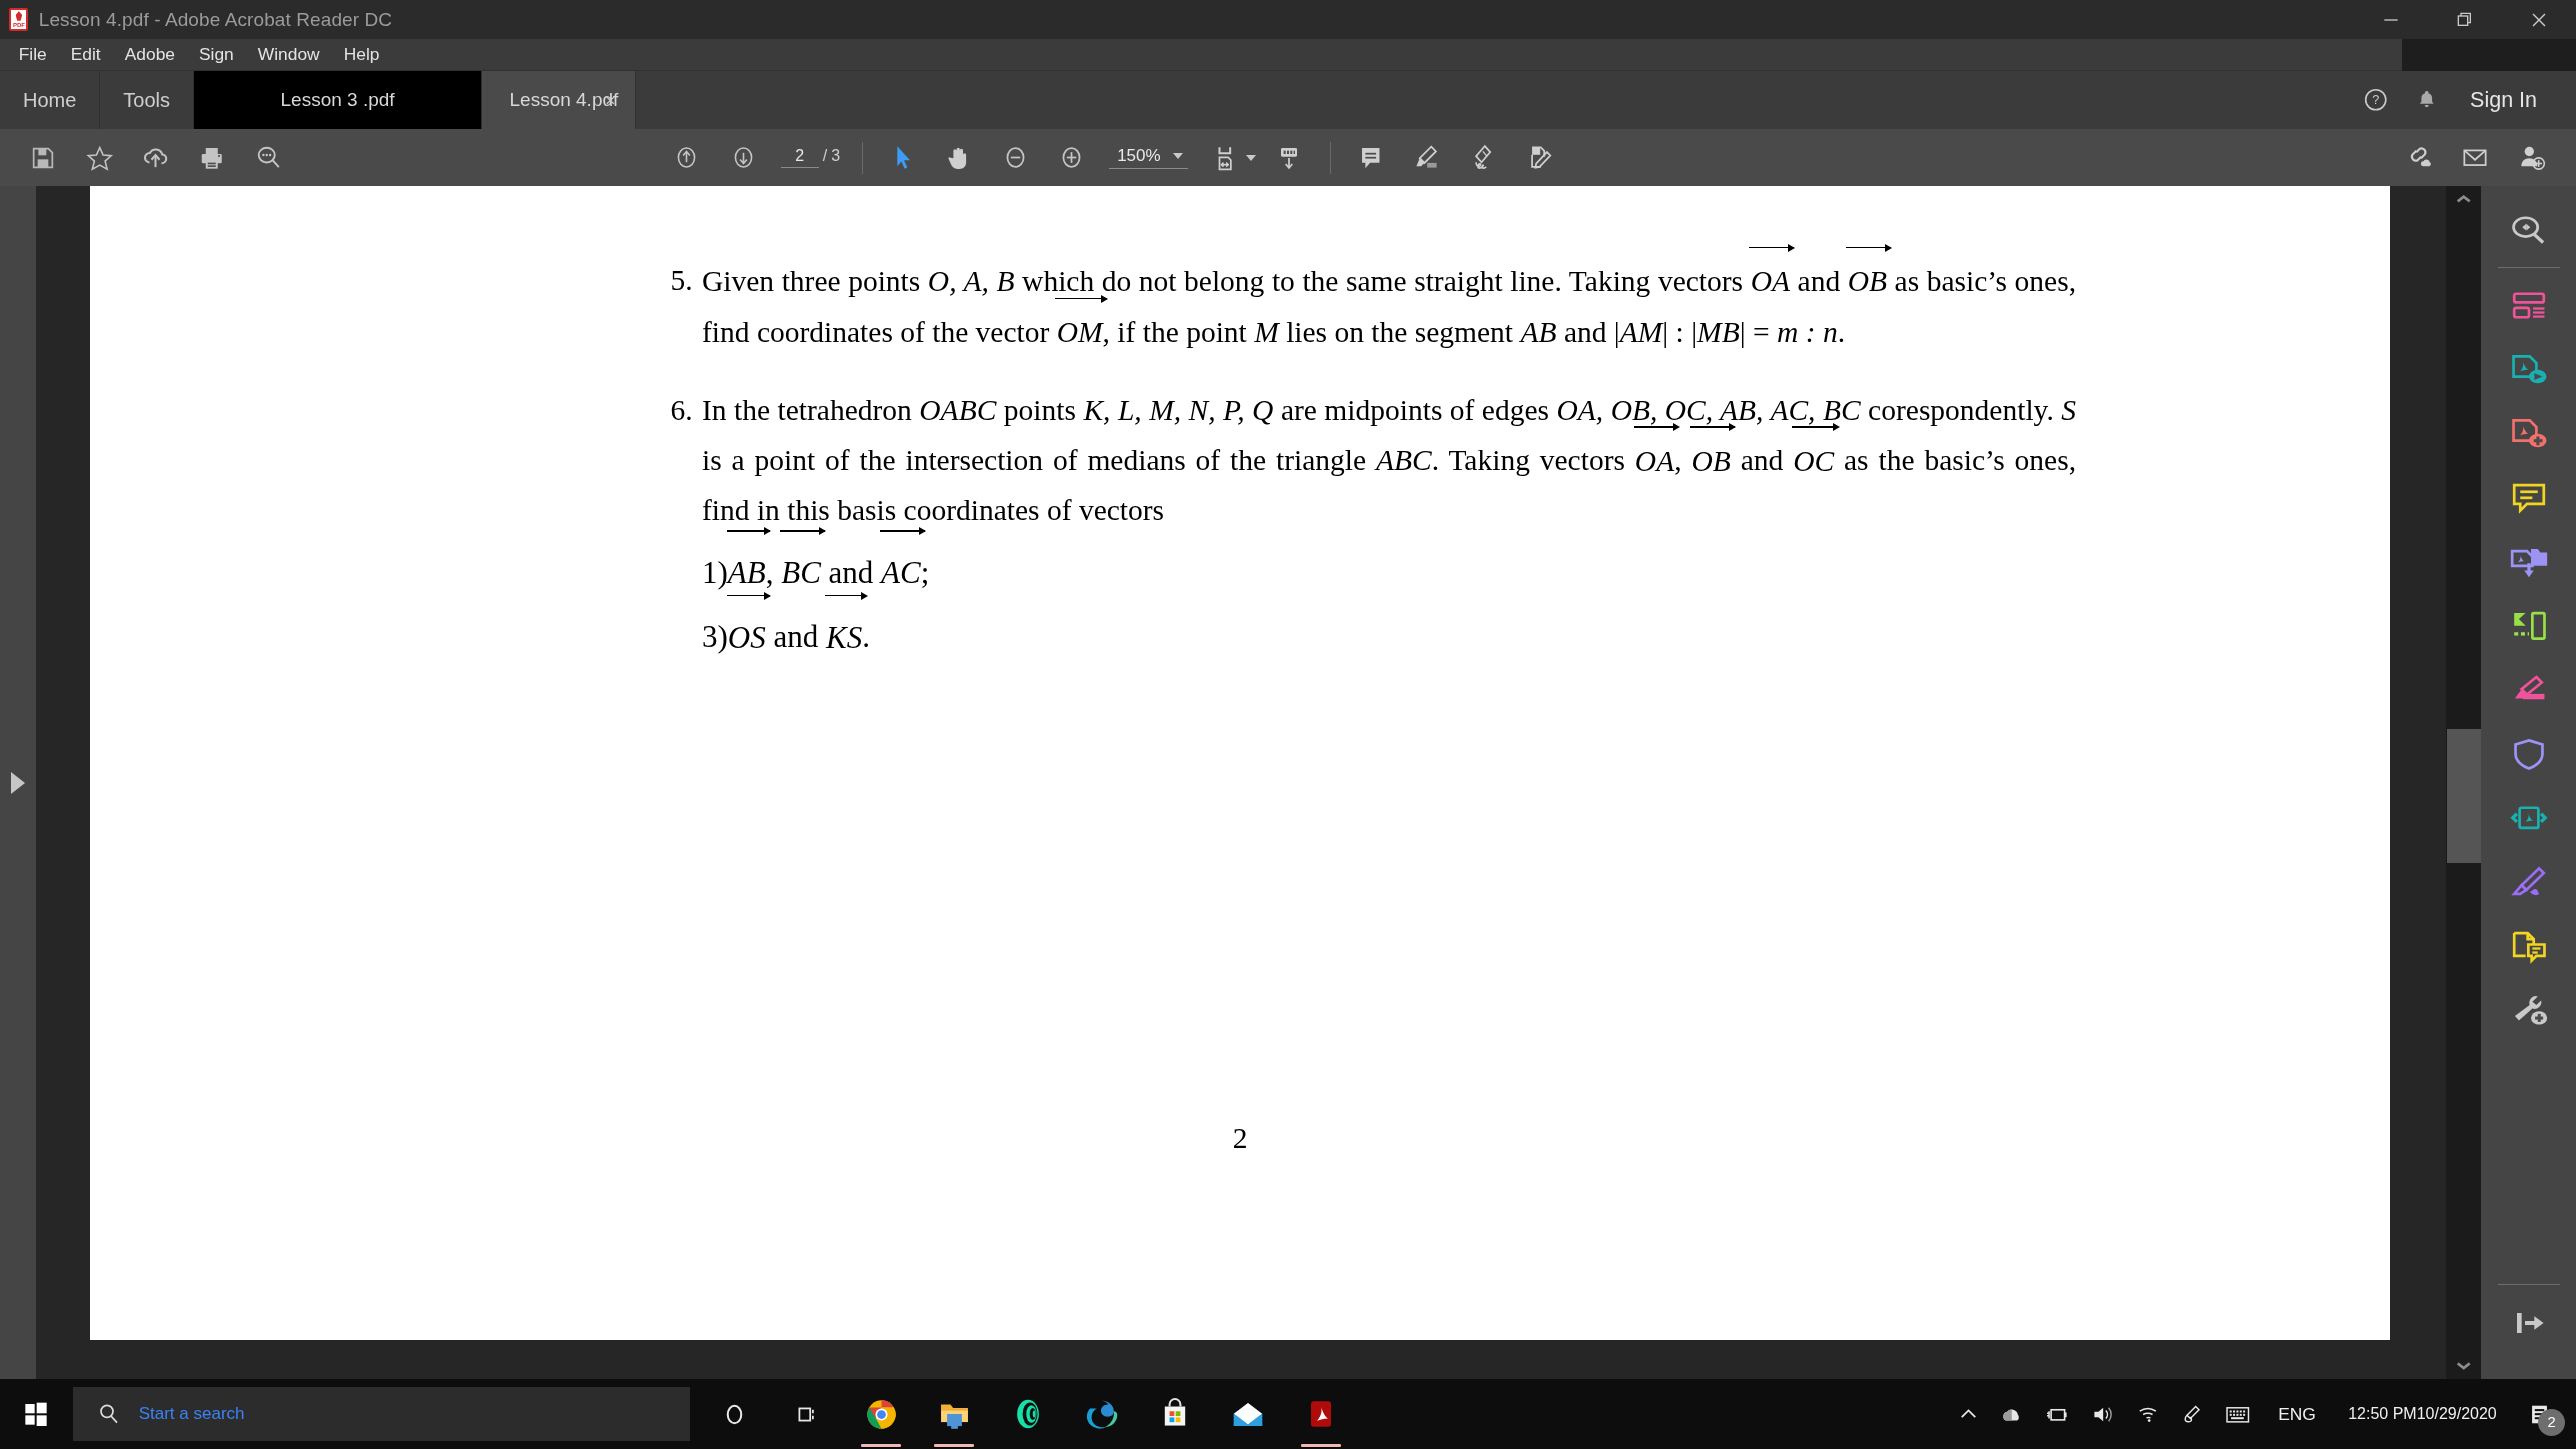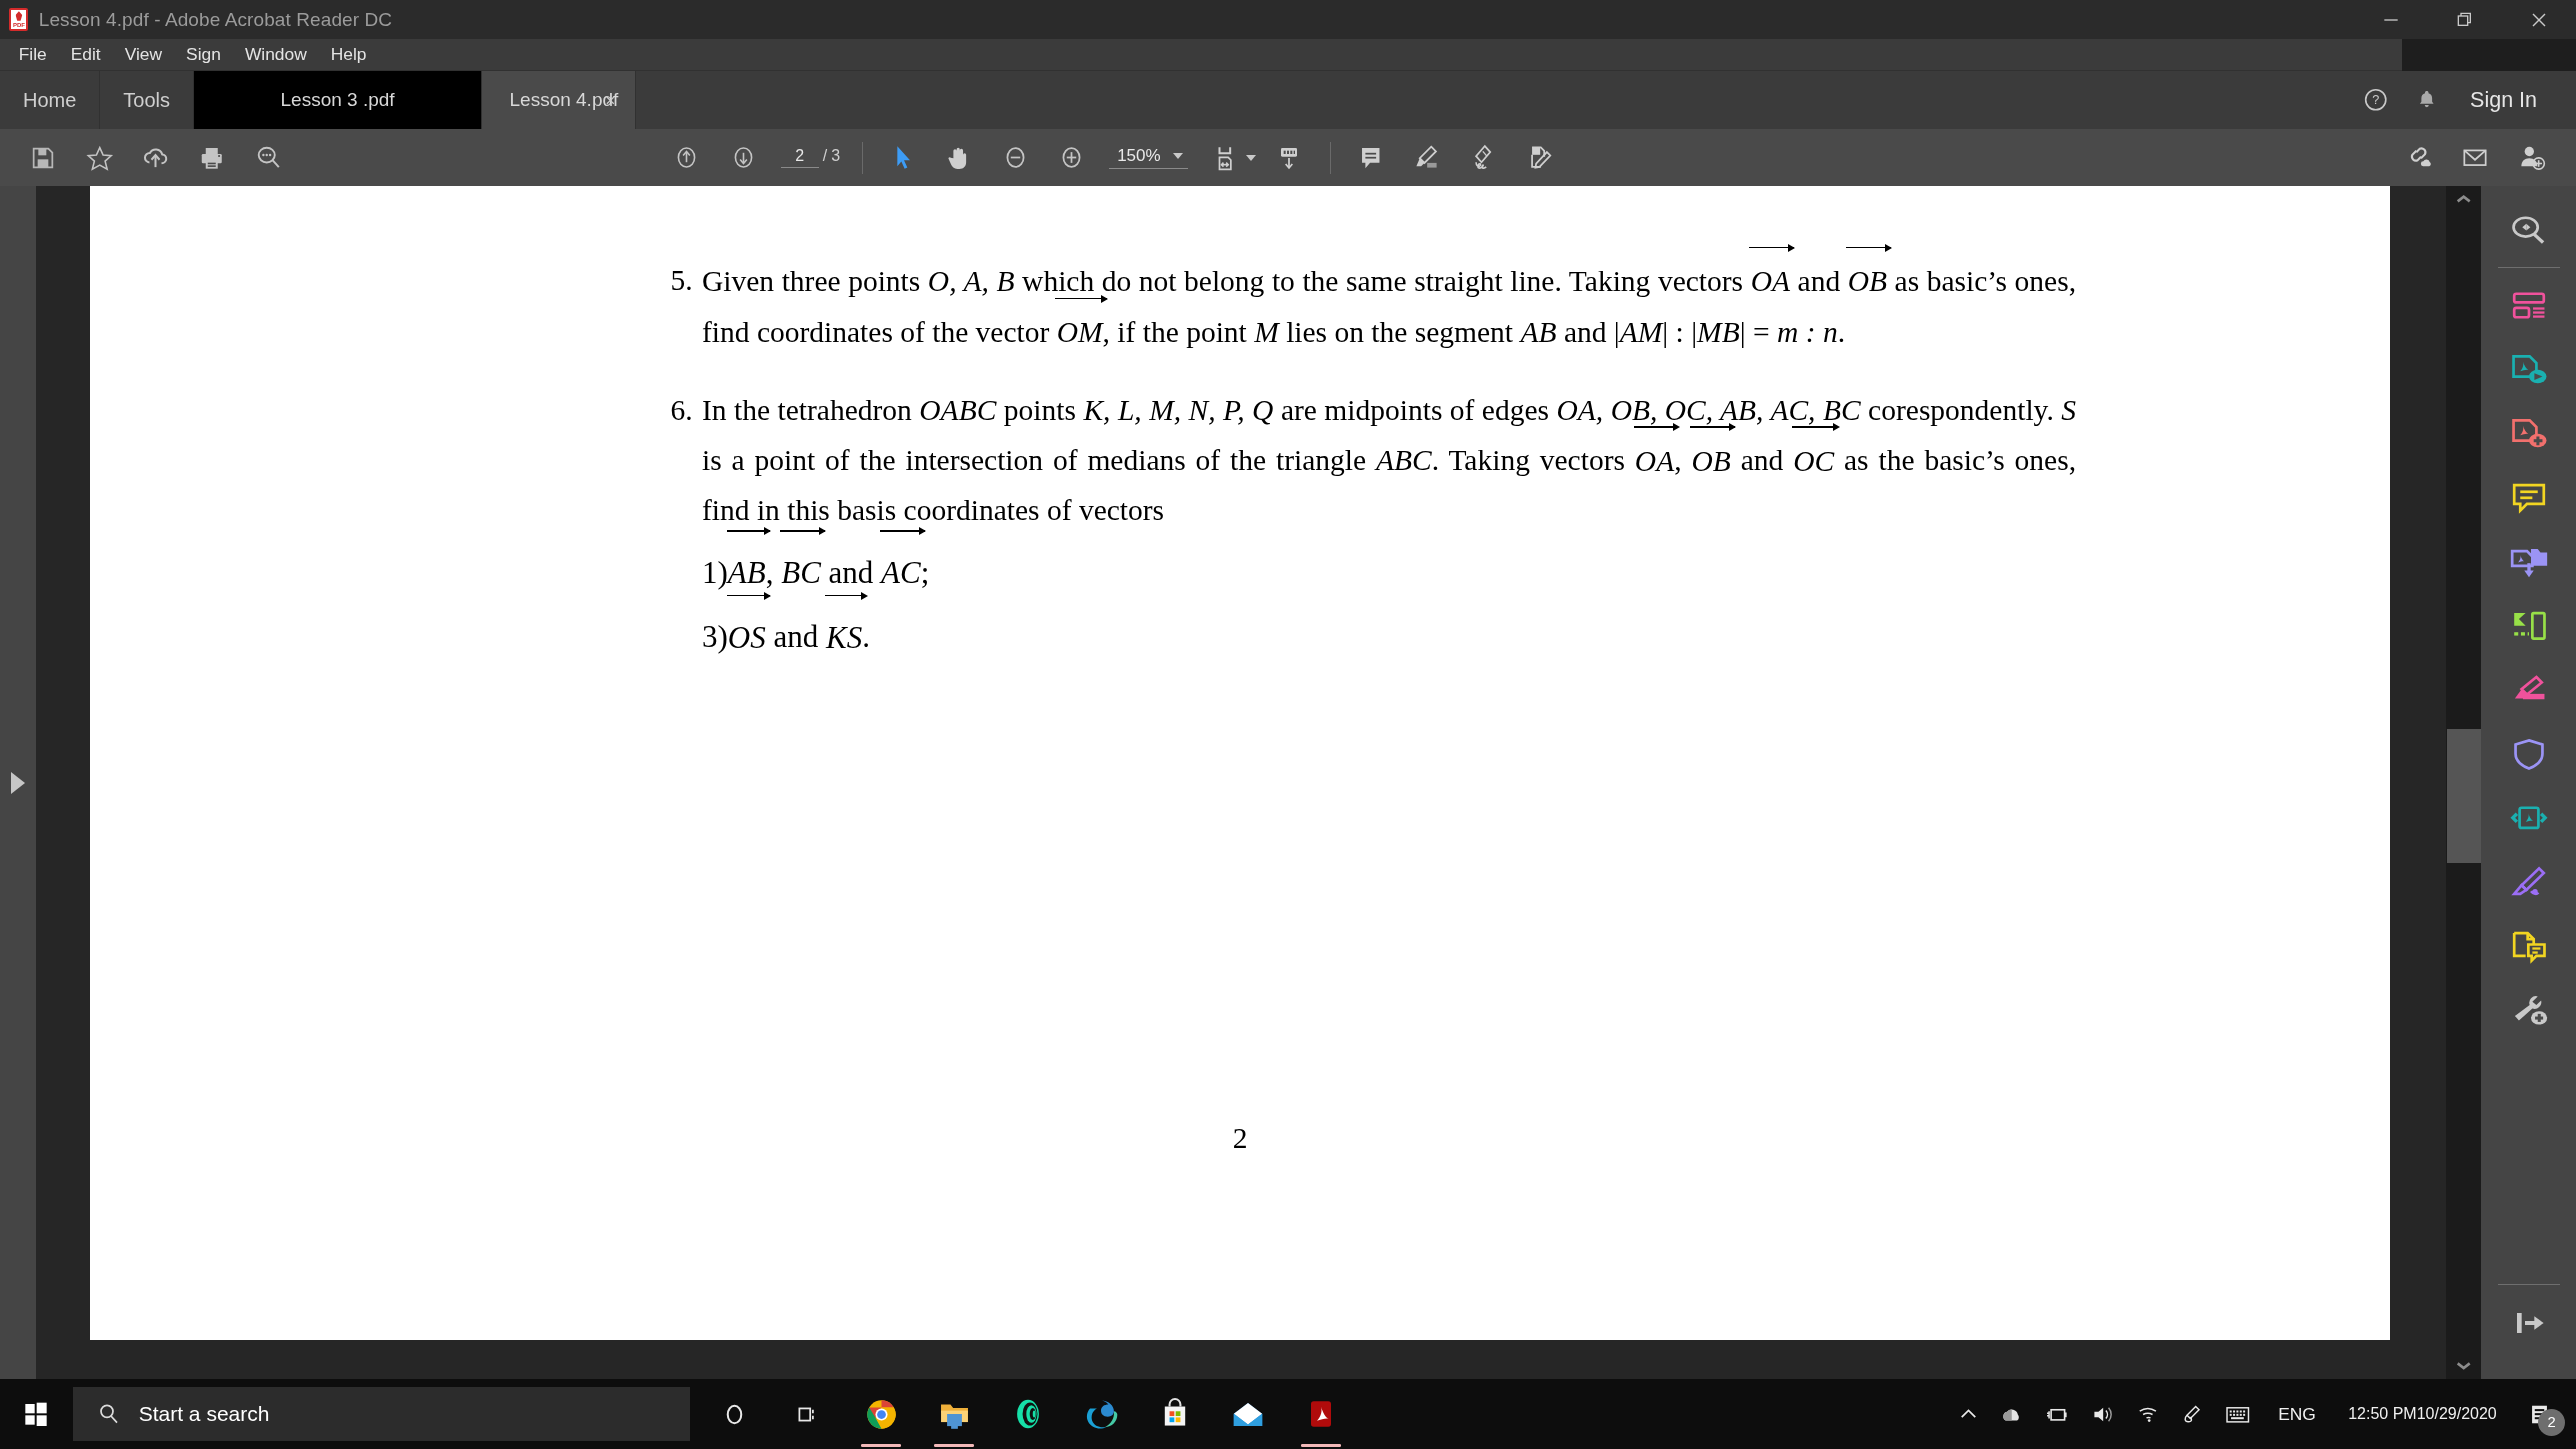--- a/index.html
+++ b/index.html
@@ -201,21 +201,21 @@
     position: absolute; bottom: 0; left: 0; width: 2576px; height: 70px;
     background: #0d0d0d; display: flex; align-items: center;
   }
   .start-btn {
     width: 72px; height: 70px; display: flex; align-items: center; justify-content: center;
   }
   .search-box {
     width: 617px; height: 54px; background: #2c2c2c; display: flex; align-items: center;
     padding-left: 24px; gap: 17.4px; margin-left: 1.3px;
   }
-  .search-ph { color: #ffffff; font-size: 21px; }
+  .search-ph { color: #3b82f6; font-size: 17px; }
   .task-icons { display: flex; align-items: center; gap: 9.4px; margin-left: 12px; }
   .task-btn {
     width: 64px; height: 70px; display: flex; align-items: center; justify-content: center;
     position: relative;
   }
   .task-btn.running::after {
     content: ""; position: absolute; bottom: 2px; left: 12px; right: 12px;
     height: 3.4px; background: #f2b8b8; border-radius: 1.3px;
   }
   .tray { margin-left: auto; display: flex; align-items: center; padding-right: 5.4px; gap: 2.7px; }
@@ -264,21 +264,21 @@
           <line x1="6" y1="6" x2="24" y2="24" stroke="#c9c9c9" stroke-width="2"></line>
           <line x1="24" y1="6" x2="6" y2="24" stroke="#c9c9c9" stroke-width="2"></line>
         </svg>
       </div>
     </div>
   </div>
 
   <div class="menubar">
     <div class="menu-item">File</div>
     <div class="menu-item">Edit</div>
-    <div class="menu-item">View</div>
+    <div class="menu-item">Adobe</div>
     <div class="menu-item">Sign</div>
     <div class="menu-item">Window</div>
     <div class="menu-item">Help</div>
   </div>
 
   <div class="tabbar">
     <div class="tab-home">Home</div>
     <div class="tab-home">Tools</div>
     <div class="tab-doc inactive">
       <span>Lesson 3 .pdf</span>

